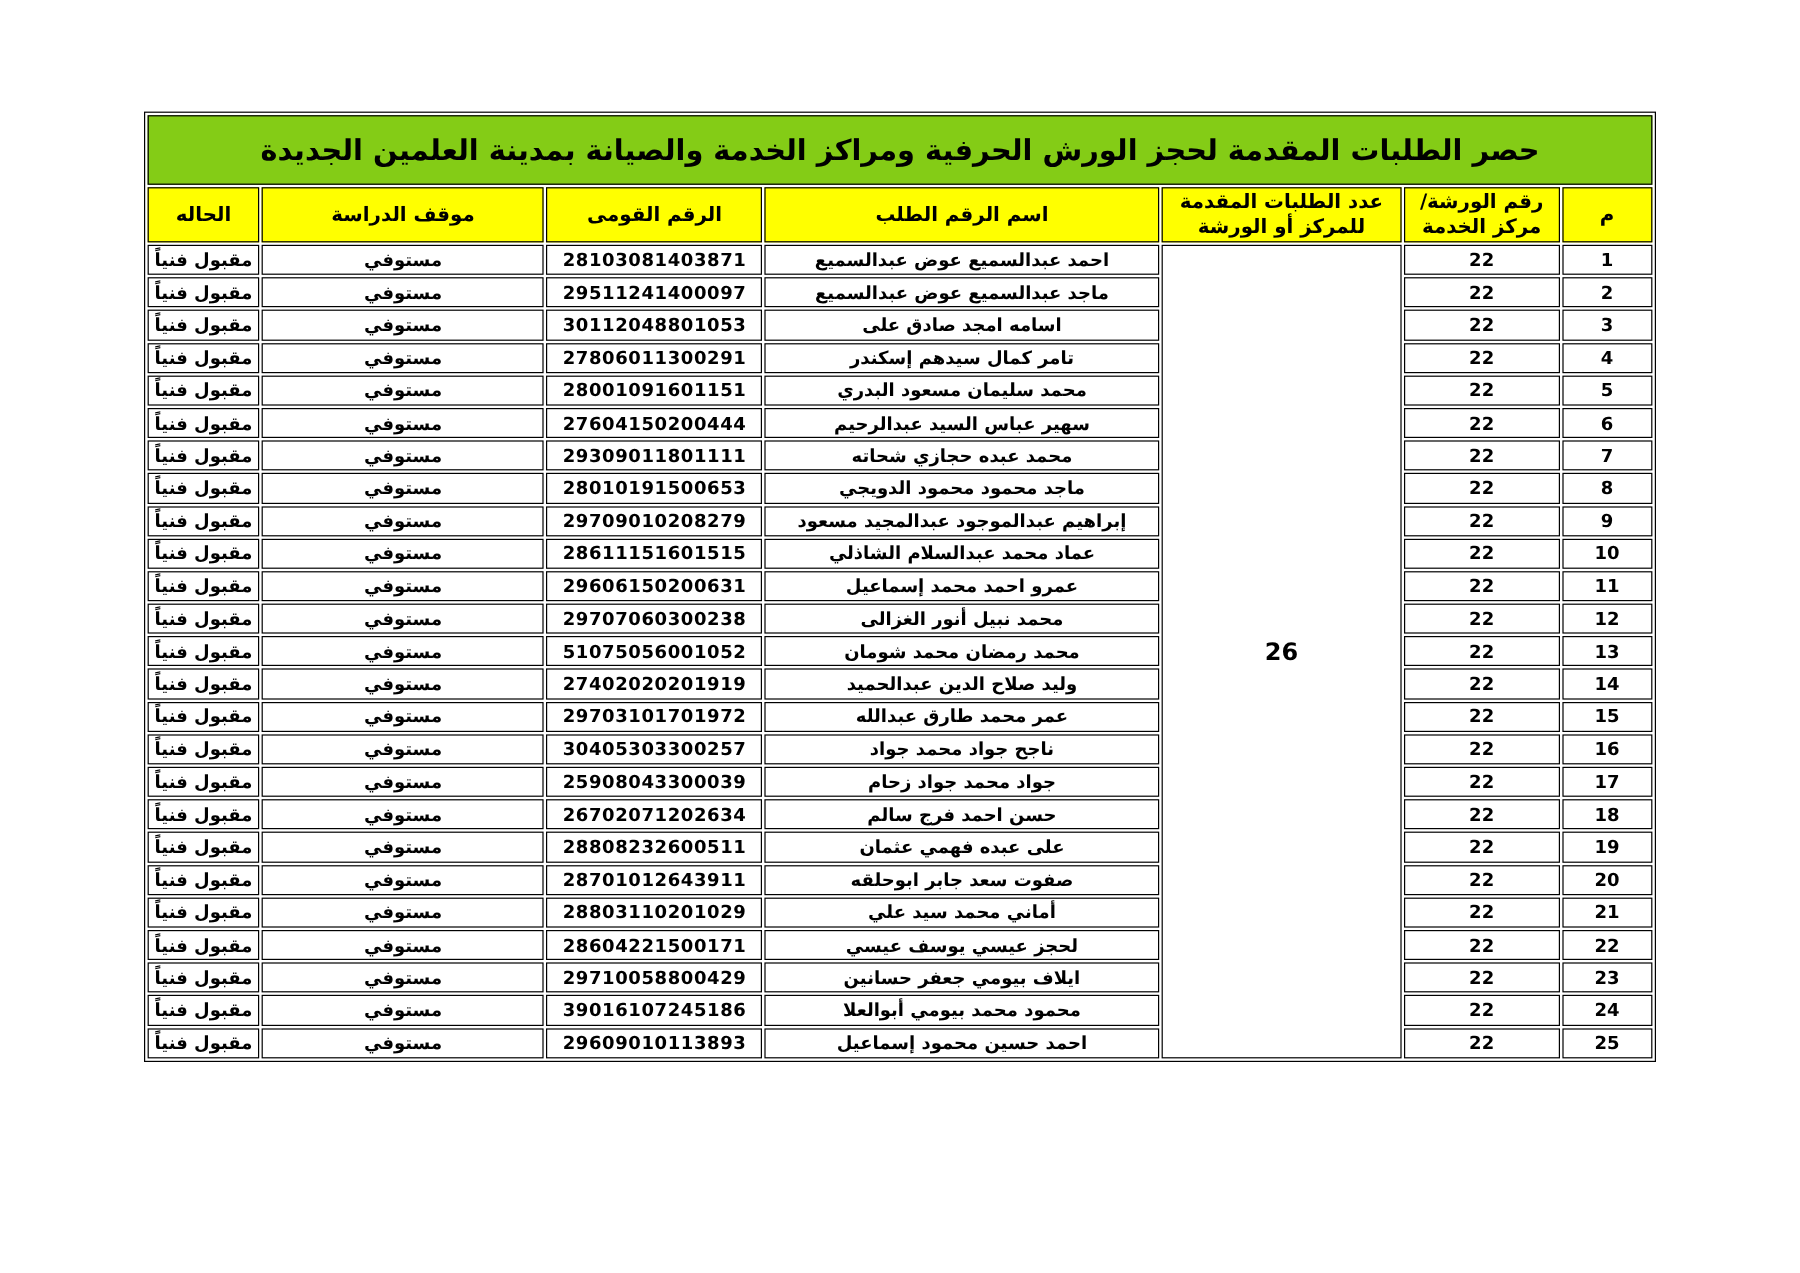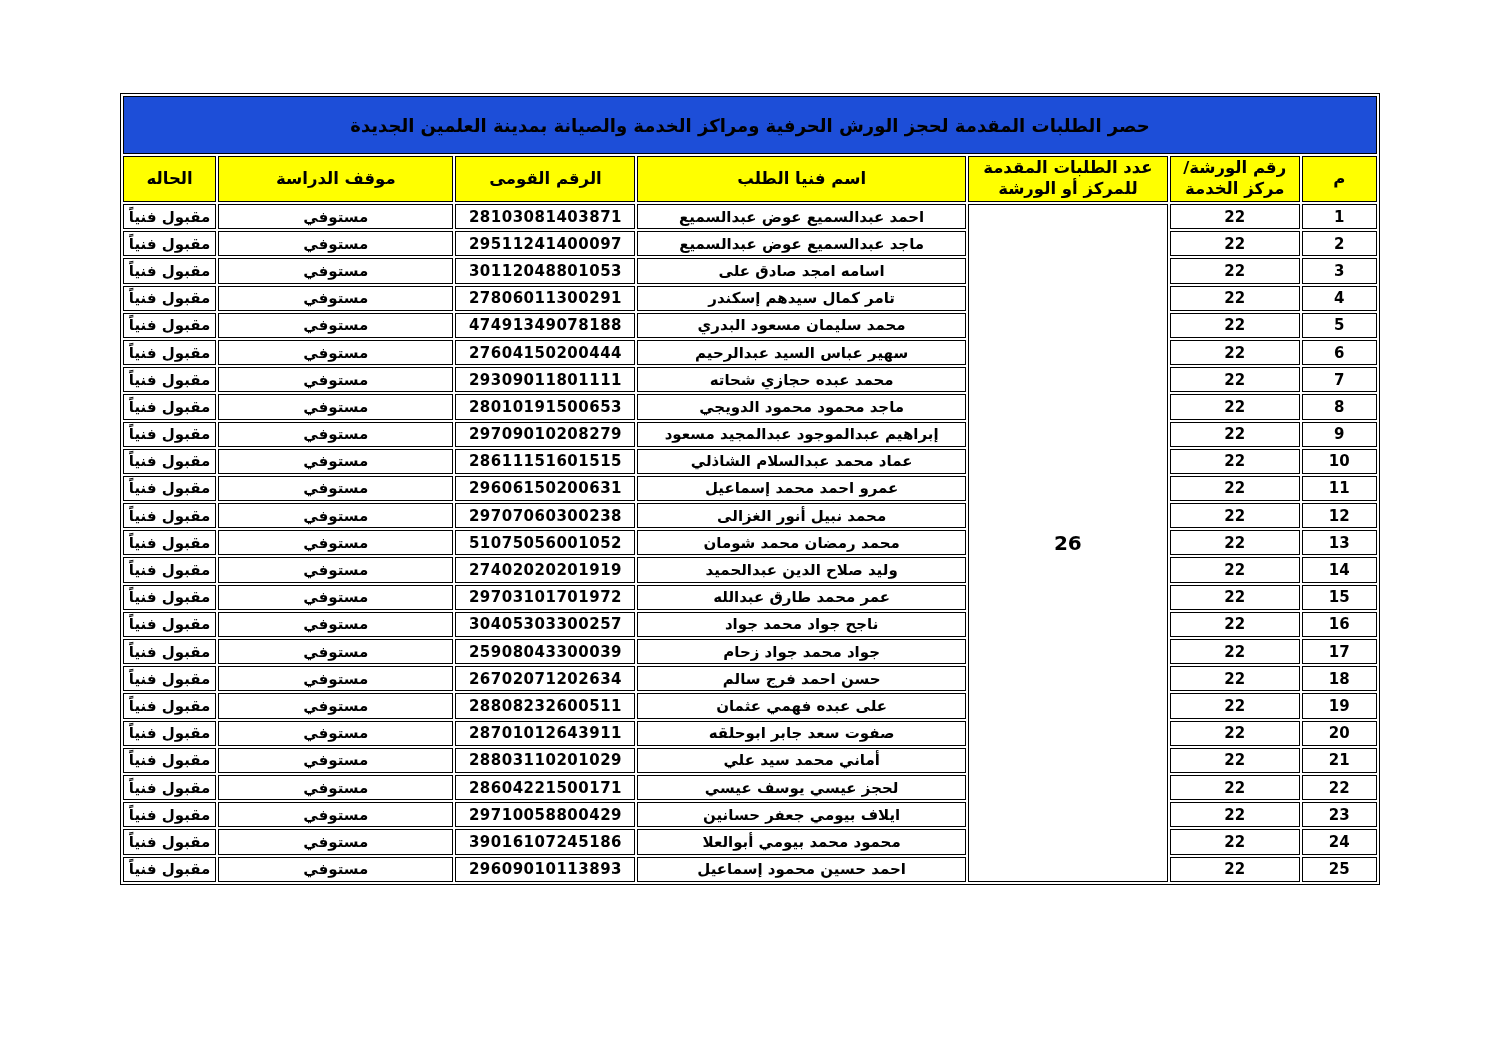--- a/index.html
+++ b/index.html
@@ -35,23 +35,23 @@
     background: #ffffff;
     color: #000000;
     text-align: center;
     vertical-align: middle;
     font-weight: 700;
     padding: 0 3px;
     overflow: hidden;
     white-space: nowrap;
   }
   td.title-cell {
-    background: #1d4ed8;
+    background: #84cc16;
     height: 56px;
-    font-size: 18px;
+    font-size: 24px;
     white-space: normal;
   }
   th.head-cell {
     background: #ffff00;
     height: 44px;
     font-size: 16.5px;
     white-space: normal;
     line-height: 1.25;
     padding: 0 2px;
   }
@@ -86,21 +86,21 @@
         <col style="width:7.4%">
       </colgroup>
       <tbody>
         <tr>
           <td class="title-cell" colspan="7">حصر الطلبات المقدمة لحجز الورش الحرفية ومراكز الخدمة والصيانة بمدينة العلمين الجديدة</td>
         </tr>
         <tr>
           <th class="head-cell">م</th>
           <th class="head-cell">رقم الورشة/ مركز الخدمة</th>
           <th class="head-cell">عدد الطلبات المقدمة للمركز أو الورشة</th>
-          <th class="head-cell">اسم فنيا الطلب</th>
+          <th class="head-cell">اسم الرقم الطلب</th>
           <th class="head-cell">الرقم القومى</th>
           <th class="head-cell">موقف الدراسة</th>
           <th class="head-cell">الحاله</th>
         </tr>
 
       <tr>
             <td class="data-cell ">1</td>
             <td class="data-cell ">22</td>
             <td class="merged-cell" rowspan="25">26</td>
             <td class="data-cell ">احمد عبدالسميع عوض عبدالسميع</td>
@@ -129,21 +129,21 @@
             <td class="data-cell ">22</td>
             <td class="data-cell ">تامر كمال سيدهم إسكندر</td>
             <td class="data-cell id-cell">27806011300291</td>
             <td class="data-cell ">مستوفي</td>
             <td class="data-cell ">مقبول فنياً</td>
           </tr>
           <tr>
             <td class="data-cell ">5</td>
             <td class="data-cell ">22</td>
             <td class="data-cell ">محمد سليمان مسعود البدري</td>
-            <td class="data-cell id-cell">47491349078188</td>
+            <td class="data-cell id-cell">28001091601151</td>
             <td class="data-cell ">مستوفي</td>
             <td class="data-cell ">مقبول فنياً</td>
           </tr>
           <tr>
             <td class="data-cell ">6</td>
             <td class="data-cell ">22</td>
             <td class="data-cell ">سهير عباس السيد عبدالرحيم</td>
             <td class="data-cell id-cell">27604150200444</td>
             <td class="data-cell ">مستوفي</td>
             <td class="data-cell ">مقبول فنياً</td>

